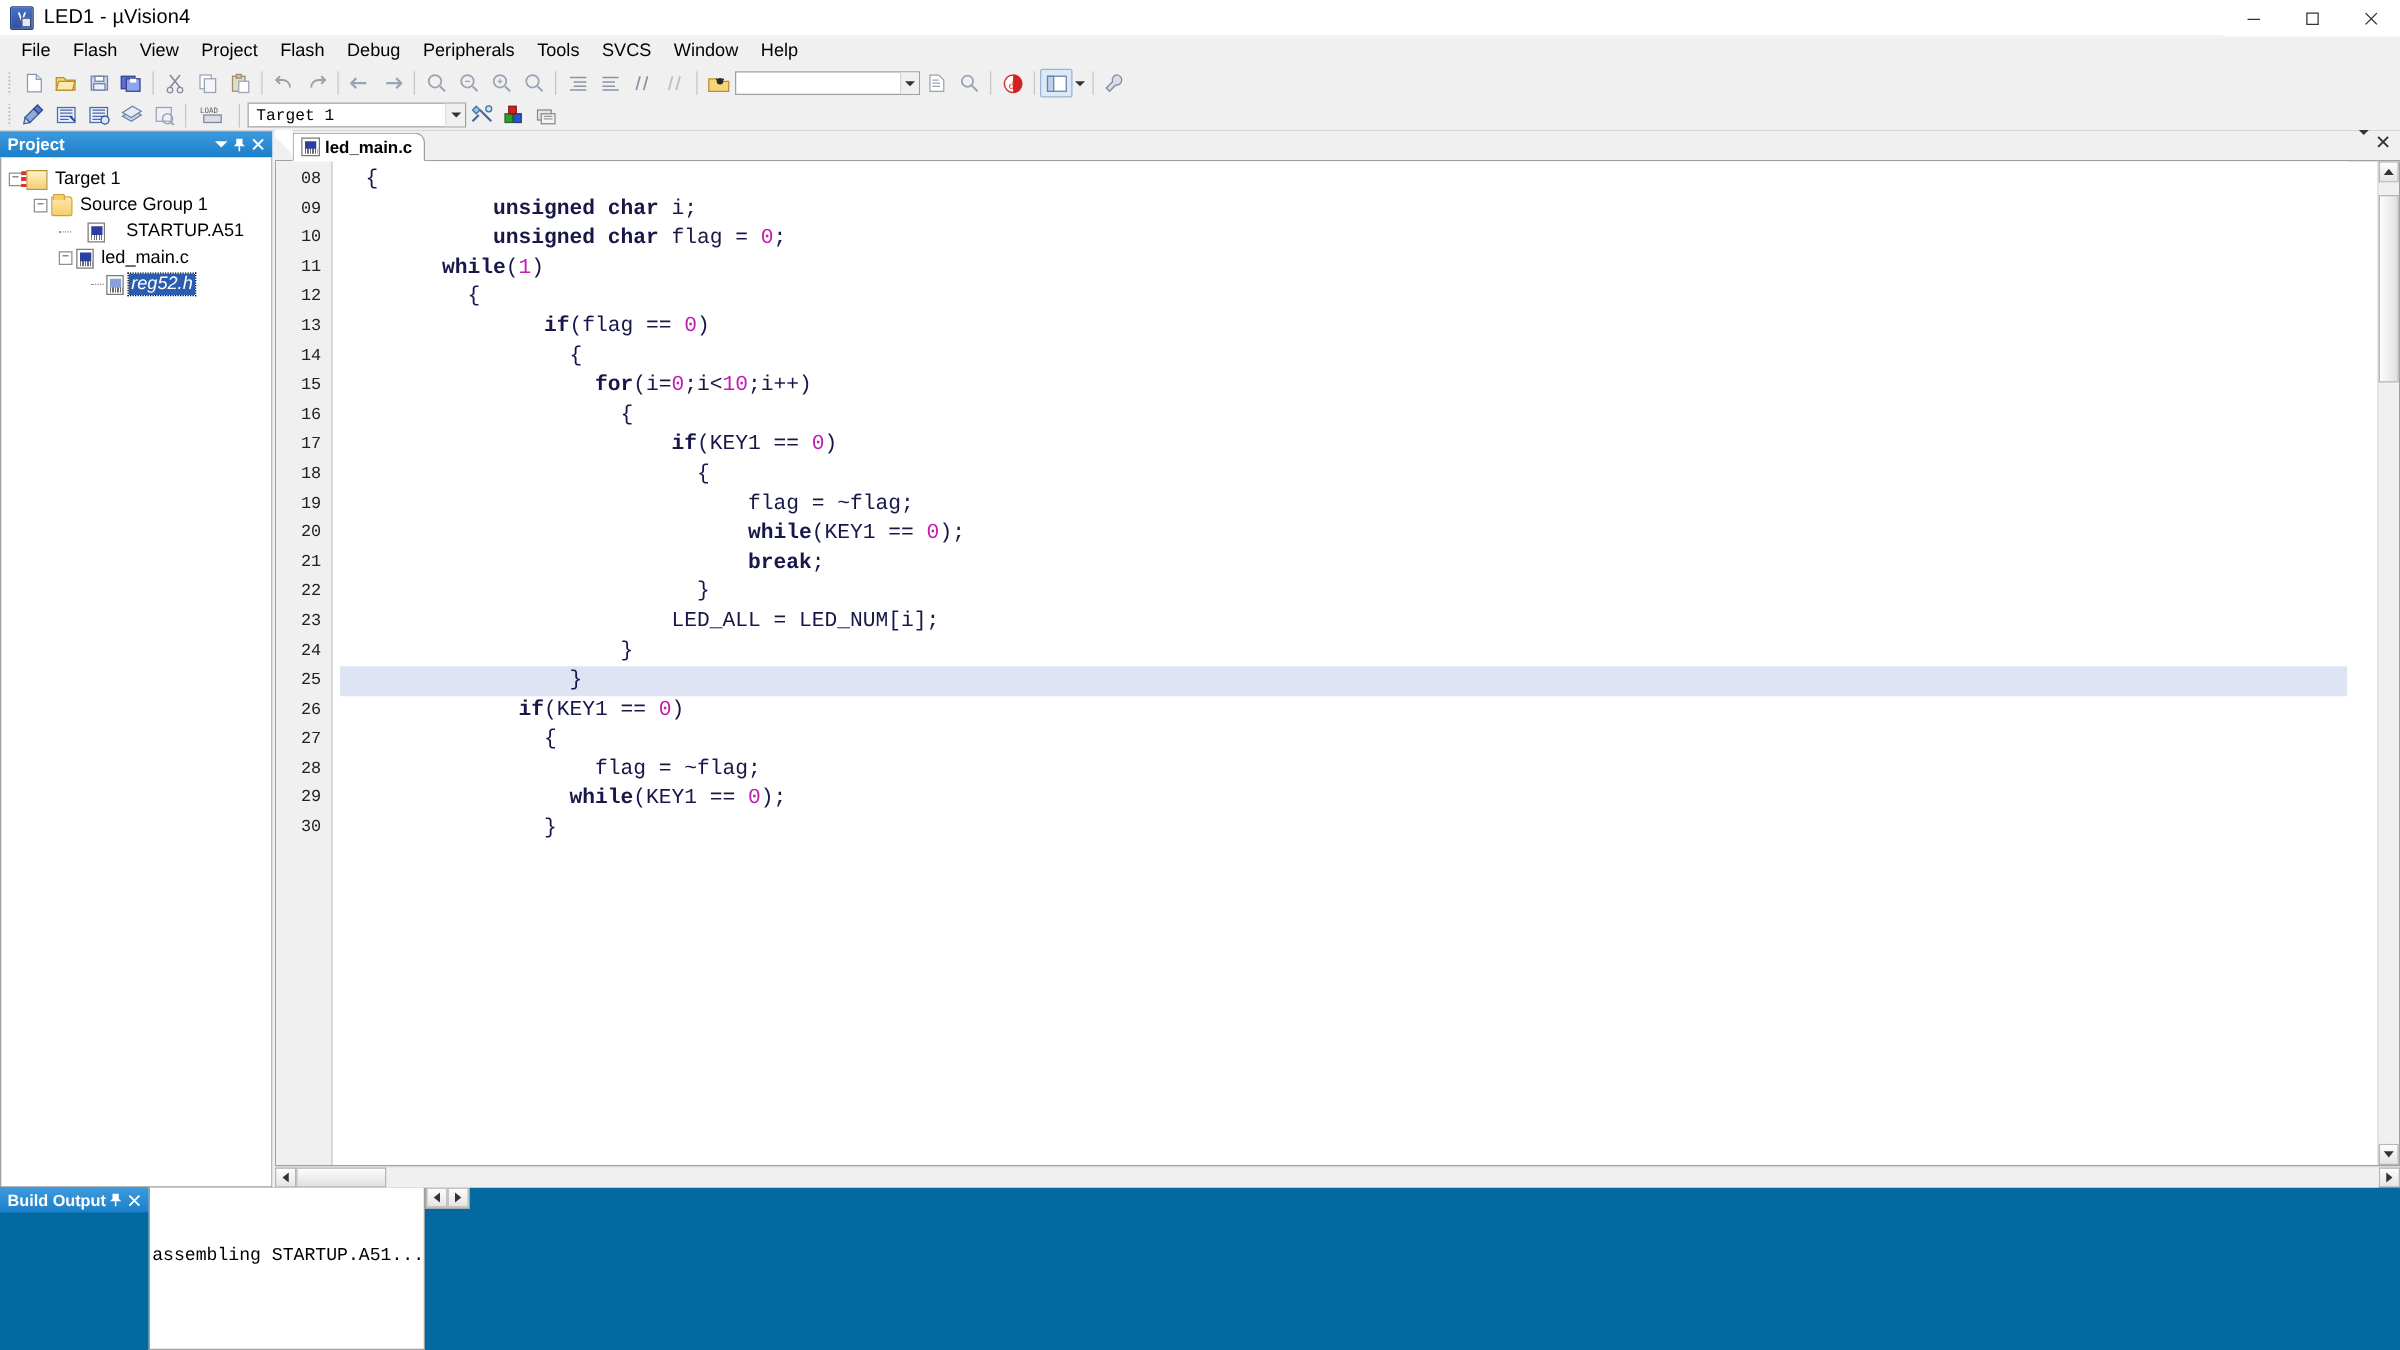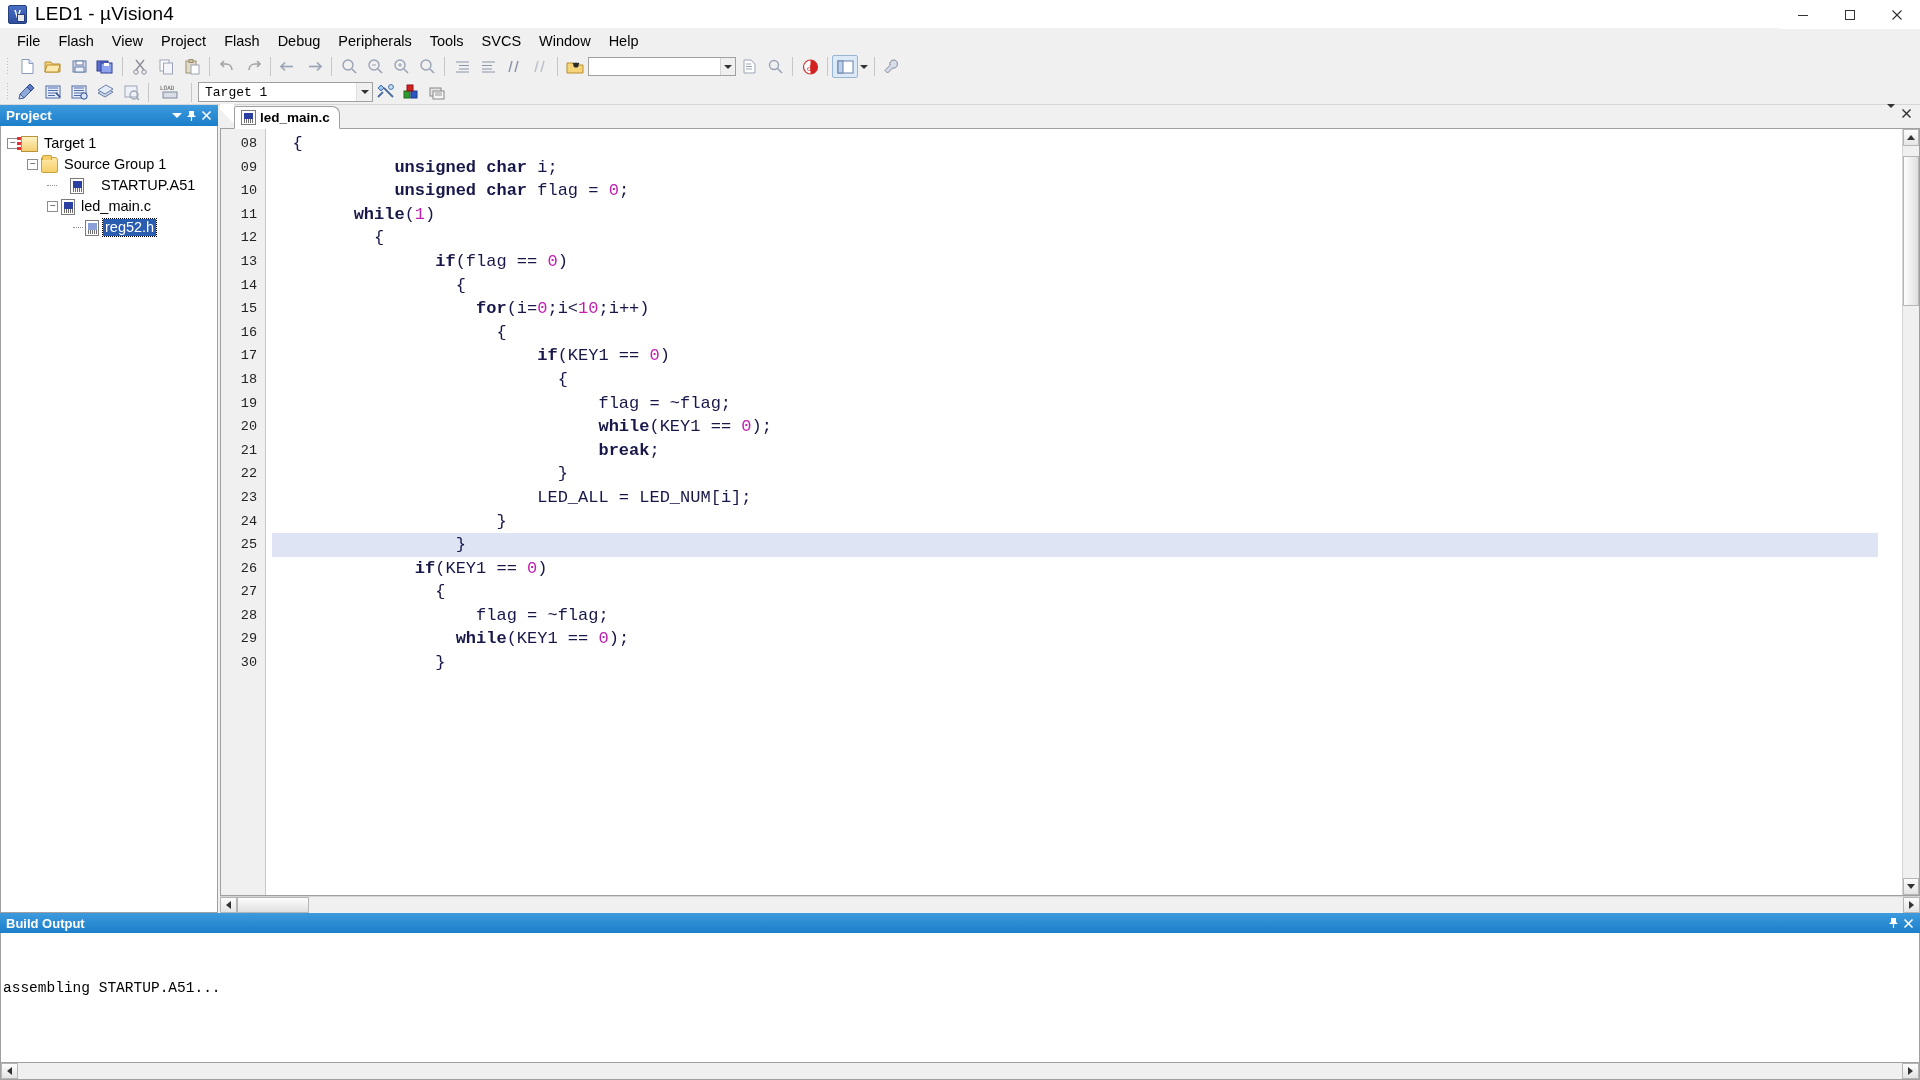--- a/index.html
+++ b/index.html
@@ -22,21 +22,21 @@
     width:19px; height:19px; margin-left:8px; margin-right:8px;
     background:linear-gradient(#4a6fc4,#2f4f9e);
     border:1px solid #24407f; border-radius:2px;
     color:#fff; font-size:10px; font-weight:bold; line-height:17px; text-align:center;
     position:relative;
   }
   .title-ico:after{
     content:""; position:absolute; right:1px; bottom:1px; width:6px;height:6px;
     background:#e8e8e8; border:1px solid #24407f;
   }
-  .title-text { font-size:19px; color:#000; letter-spacing:.1px; }
+  .title-text { font-size:16px; color:#000; letter-spacing:.1px; }
   .win-btns { position:absolute; right:0; top:0; height:29px; display:flex; }
   .win-btn {
     width:47px; height:29px; display:flex; align-items:center; justify-content:center;
     font-size:15px; color:#333; background:#ffffff;
   }
   .win-btn svg{ display:block; }
 
   
   .menubar {
     height:24px; background:#f0f0f0; display:flex; align-items:center;
@@ -174,21 +174,21 @@
   .hsb-track{ flex:1; position:relative; height:16px; background:#f0f0f0;}
   .hsb-thumb{ position:absolute; left:0; top:0; bottom:0; width:72px;
     background:linear-gradient(#fdfdfd,#e0e0e0); border:1px solid #b5b5b5;}
   .tri{ width:0;height:0; }
   .tri-up{ border-left:4px solid transparent;border-right:4px solid transparent;border-bottom:5px solid #333;}
   .tri-dn{ border-left:4px solid transparent;border-right:4px solid transparent;border-top:5px solid #333;}
   .tri-lf{ border-top:4px solid transparent;border-bottom:4px solid transparent;border-right:5px solid #333;}
   .tri-rt{ border-top:4px solid transparent;border-bottom:4px solid transparent;border-left:5px solid #333;}
 
   
-  .build-pane{ flex:none; display:flex; flex-direction:column; background:#0369a1; }
+  .build-pane{ flex:none; display:flex; flex-direction:row; background:#0369a1; }
   .build-head{
     height:20px; background:linear-gradient(#3d9ade,#1b7fc9); color:#fff;
     display:flex; align-items:center; padding:0 4px 0 6px; font-size:13px; font-weight:bold;
   }
   .build-head .spacer{flex:1;}
   .build-body{
     height:130px; background:#fff; border:1px solid #a0a0a0; border-top:none;
     font-family:"Liberation Mono", monospace; font-size:14.5px; line-height:20.5px;
     padding:4px 0 0 2px; overflow:hidden; white-space:pre;
   }
@@ -570,21 +570,21 @@
           <span class="ico ico-file"></span>
           <span class="tlabel">STARTUP.A51</span>
         </div>
 
         <div class="tnode" style="padding-left:46px;">
           <span class="tog">−</span>
           <span class="ico ico-file"></span>
           <span class="tlabel">led_main.c</span>
         </div>
 
-        <div class="tnode" style="padding-left:72px;">
+        <div class="tnode" style="padding-left:72px;font-style:italic;">
           <span class="tline-h"></span>
           <span class="ico ico-file ico-h"></span>
           <span class="tlabel sel">reg52.h</span>
         </div>
 
       </div>
     </div>
 
     <div class="editor-col">
 

